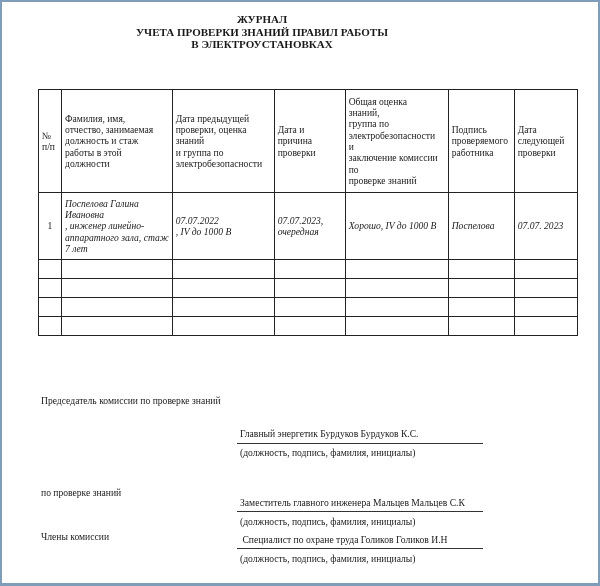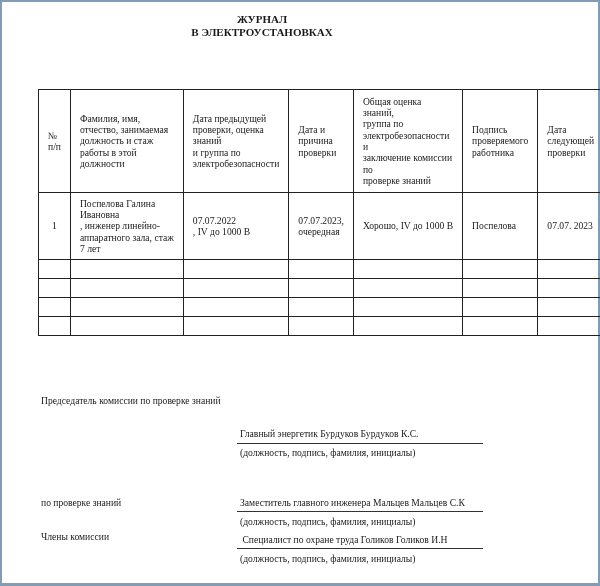--- a/index.html
+++ b/index.html
@@ -23,46 +23,47 @@
     }
     .title div { white-space: nowrap; }
 
     table.journal {
       position: absolute; left: 38px; top: 89px;
       border-collapse: collapse;
       font-size: 9.6px; line-height: 11.3px;
     }
     table.journal td {
       border: 1px solid #222;
-      padding: 0 9px;
+      padding: 0 3px;
       vertical-align: middle;
       text-align: left;
     }
     table.journal tr.hdr td { height: 102px; }
     table.journal tr.row1 td { height: 66px; }
     table.journal tr.empty td { height: 18px; border-top-color: #8a8a8a; }
     table.journal tr.empty.first td { border-top-color: #8a8a8a; }
     .hdr-line { display: block; white-space: nowrap; }
-    .cell-line { display: block; white-space: nowrap; }
+    .cell-line { display: block; white-space: nowrap; font-style: italic; }
     .num { text-align: center !important; }
 
     .sig {
       position: absolute; font-size: 9.6px; line-height: 12px; white-space: nowrap;
     }
     .sig-line {
       position: absolute; height: 0; border-top: 1px solid #333;
     }
   </style>
 </head>
 <body>
 
 <div class="frame"></div>
 
 <div class="title">
   <div>ЖУРНАЛ</div>
+  <div>УЧЕТА ПРОВЕРКИ ЗНАНИЙ ПРАВИЛ РАБОТЫ</div>
   <div>В ЭЛЕКТРОУСТАНОВКАХ</div>
 </div>
 
 <table class="journal">
   <colgroup>
     <col style="width:23px">
     <col style="width:110px">
     <col style="width:102px">
     <col style="width:71px">
     <col style="width:103px">
@@ -183,21 +184,21 @@
 </tbody>
   </table>
 
 <div class="sig" style="left:41px; top:395px;">Председатель комиссии по проверке знаний</div>
 
 <div class="sig" style="left:240px; top:428px;">Главный энергетик  Бурдуков Бурдуков К.С.</div>
 <div class="sig-line" style="left:237px; top:443px; width:246px;"></div>
 <div class="sig" style="left:240px; top:447px;">(должность, подпись, фамилия, инициалы)</div>
 
 <div class="sig" style="left:41px; top:486px;margin-top:45px;">Члены комиссии</div>
-<div class="sig" style="left:41px; top:497px;">по проверке знаний</div>
+<div class="sig" style="left:41px; top:487px;">по проверке знаний</div>
 
 <div class="sig" style="left:240px; top:497px;">Заместитель главного инженера Мальцев Мальцев С.К</div>
 <div class="sig-line" style="left:237px; top:511px; width:246px;"></div>
 <div class="sig" style="left:240px; top:516px;">(должность, подпись, фамилия, инициалы)</div>
 
 <div class="sig" style="left:240px; top:534px; white-space:pre;"> Специалист по охране труда Голиков Голиков И.Н</div>
 <div class="sig-line" style="left:237px; top:548px; width:246px;"></div>
 <div class="sig" style="left:240px; top:553px;">(должность, подпись, фамилия, инициалы)</div>
 
 </body></html>

